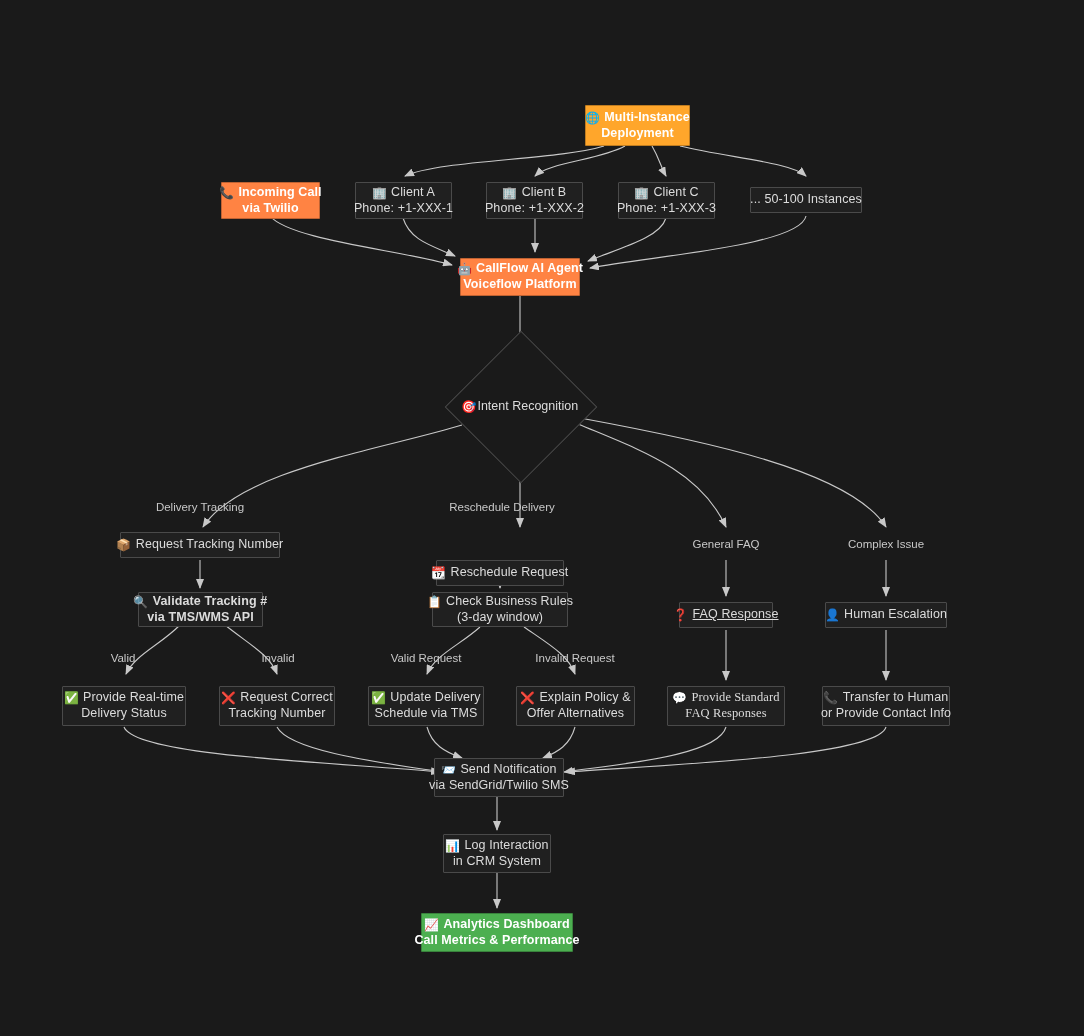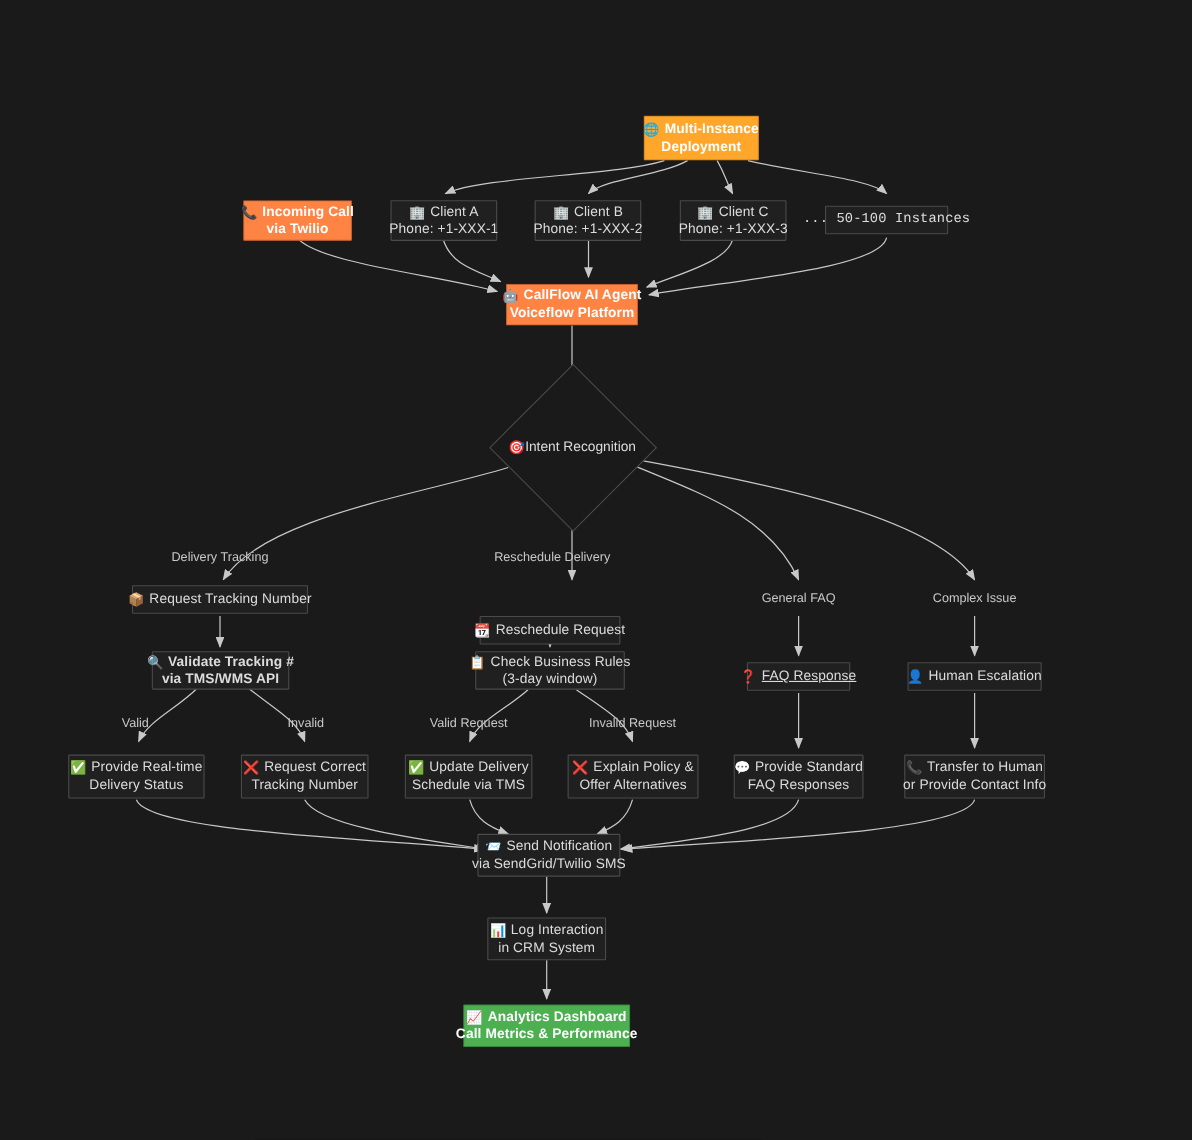--- a/index.html
+++ b/index.html
@@ -146,21 +146,21 @@
   </div>
 
   <div class="node node-box" style="left:486px; top:182px; width:97px; height:37px;">
     <div><span class="ico">🏢</span><span>Client B</span><br><span>Phone: +1-XXX-2</span></div>
   </div>
 
   <div class="node node-box" style="left:618px; top:182px; width:97px; height:37px;">
     <div><span class="ico">🏢</span><span>Client C</span><br><span>Phone: +1-XXX-3</span></div>
   </div>
 
-  <div class="node node-box" style="left:750px; top:187px; width:112px; height:26px;font-family:Liberation Mono, monospace;">
+  <div class="node node-box" style="left:750px; top:187px; width:112px; height:26px;">
     <div><span>... 50-100 Instances</span></div>
   </div>
 
   <div class="node node-fill" style="left:460px; top:258px; width:120px; height:38px; background:#FF8343;">
     <div><span class="ico">🤖</span><span>CallFlow AI Agent</span><br><span>Voiceflow Platform</span></div>
   </div>
 
   <div class="diamond" style="left:467px; top:353px; width:106px; height:106px;"></div>
   <div class="diamond-label" style="left:455px; top:396px; width:130px; height:20px;">
     <span class="ico">🎯</span><span>Intent Recognition</span>
@@ -206,21 +206,21 @@
   </div>
 
   <div class="node node-box" style="left:516px; top:686px; width:119px; height:40px;">
     <div><span class="ico">❌</span><span>Explain Policy &amp;</span><br><span>Offer Alternatives</span></div>
   </div>
 
   <div class="node node-box" style="left:679px; top:602px; width:94px; height:26px;text-decoration:underline;">
     <div><span class="ico">❓</span><span>FAQ Response</span></div>
   </div>
 
-  <div class="node node-box" style="left:667px; top:686px; width:118px; height:40px;">
+  <div class="node node-box" style="left:667px; top:686px; width:118px; height:40px;font-family:Liberation Serif, serif;">
     <div><span class="ico">💬</span><span>Provide Standard</span><br><span>FAQ Responses</span></div>
   </div>
 
   <div class="node node-box" style="left:825px; top:602px; width:122px; height:26px;">
     <div><span class="ico">👤</span><span>Human Escalation</span></div>
   </div>
 
   <div class="node node-box" style="left:434px; top:758px; width:130px; height:39px;">
     <div><span class="ico">📨</span><span>Send Notification</span><br><span>via SendGrid/Twilio SMS</span></div>
   </div>

